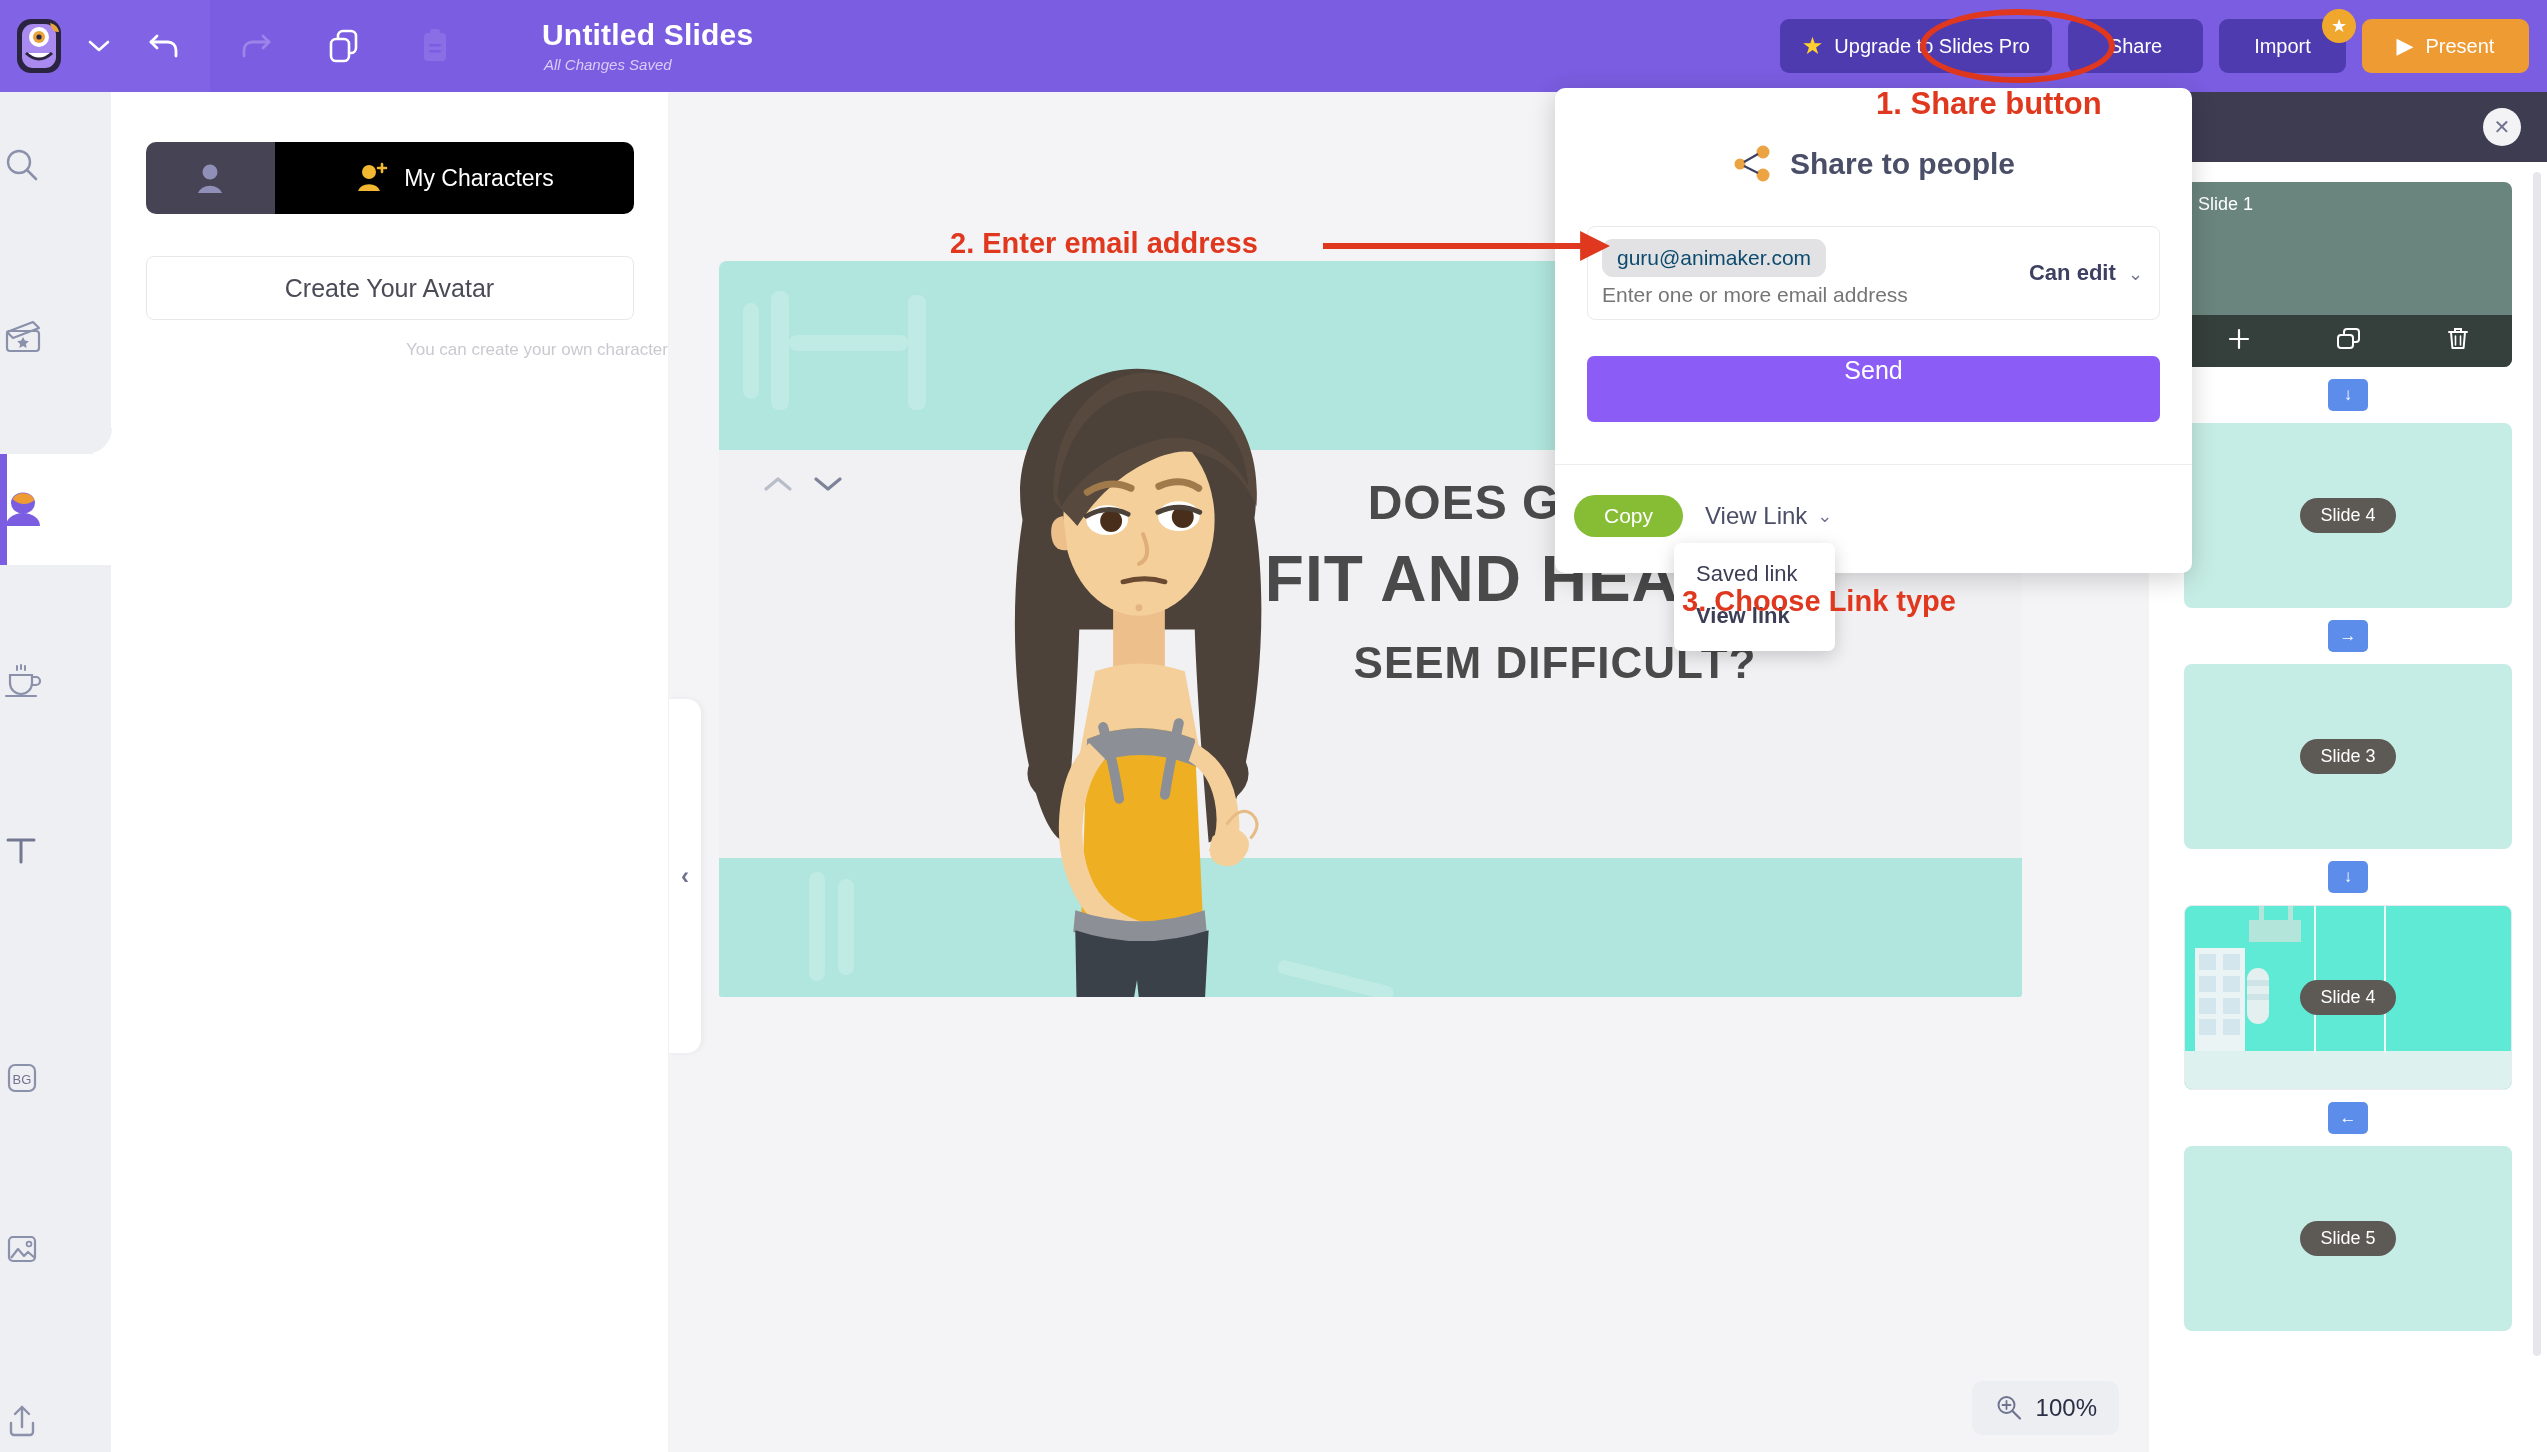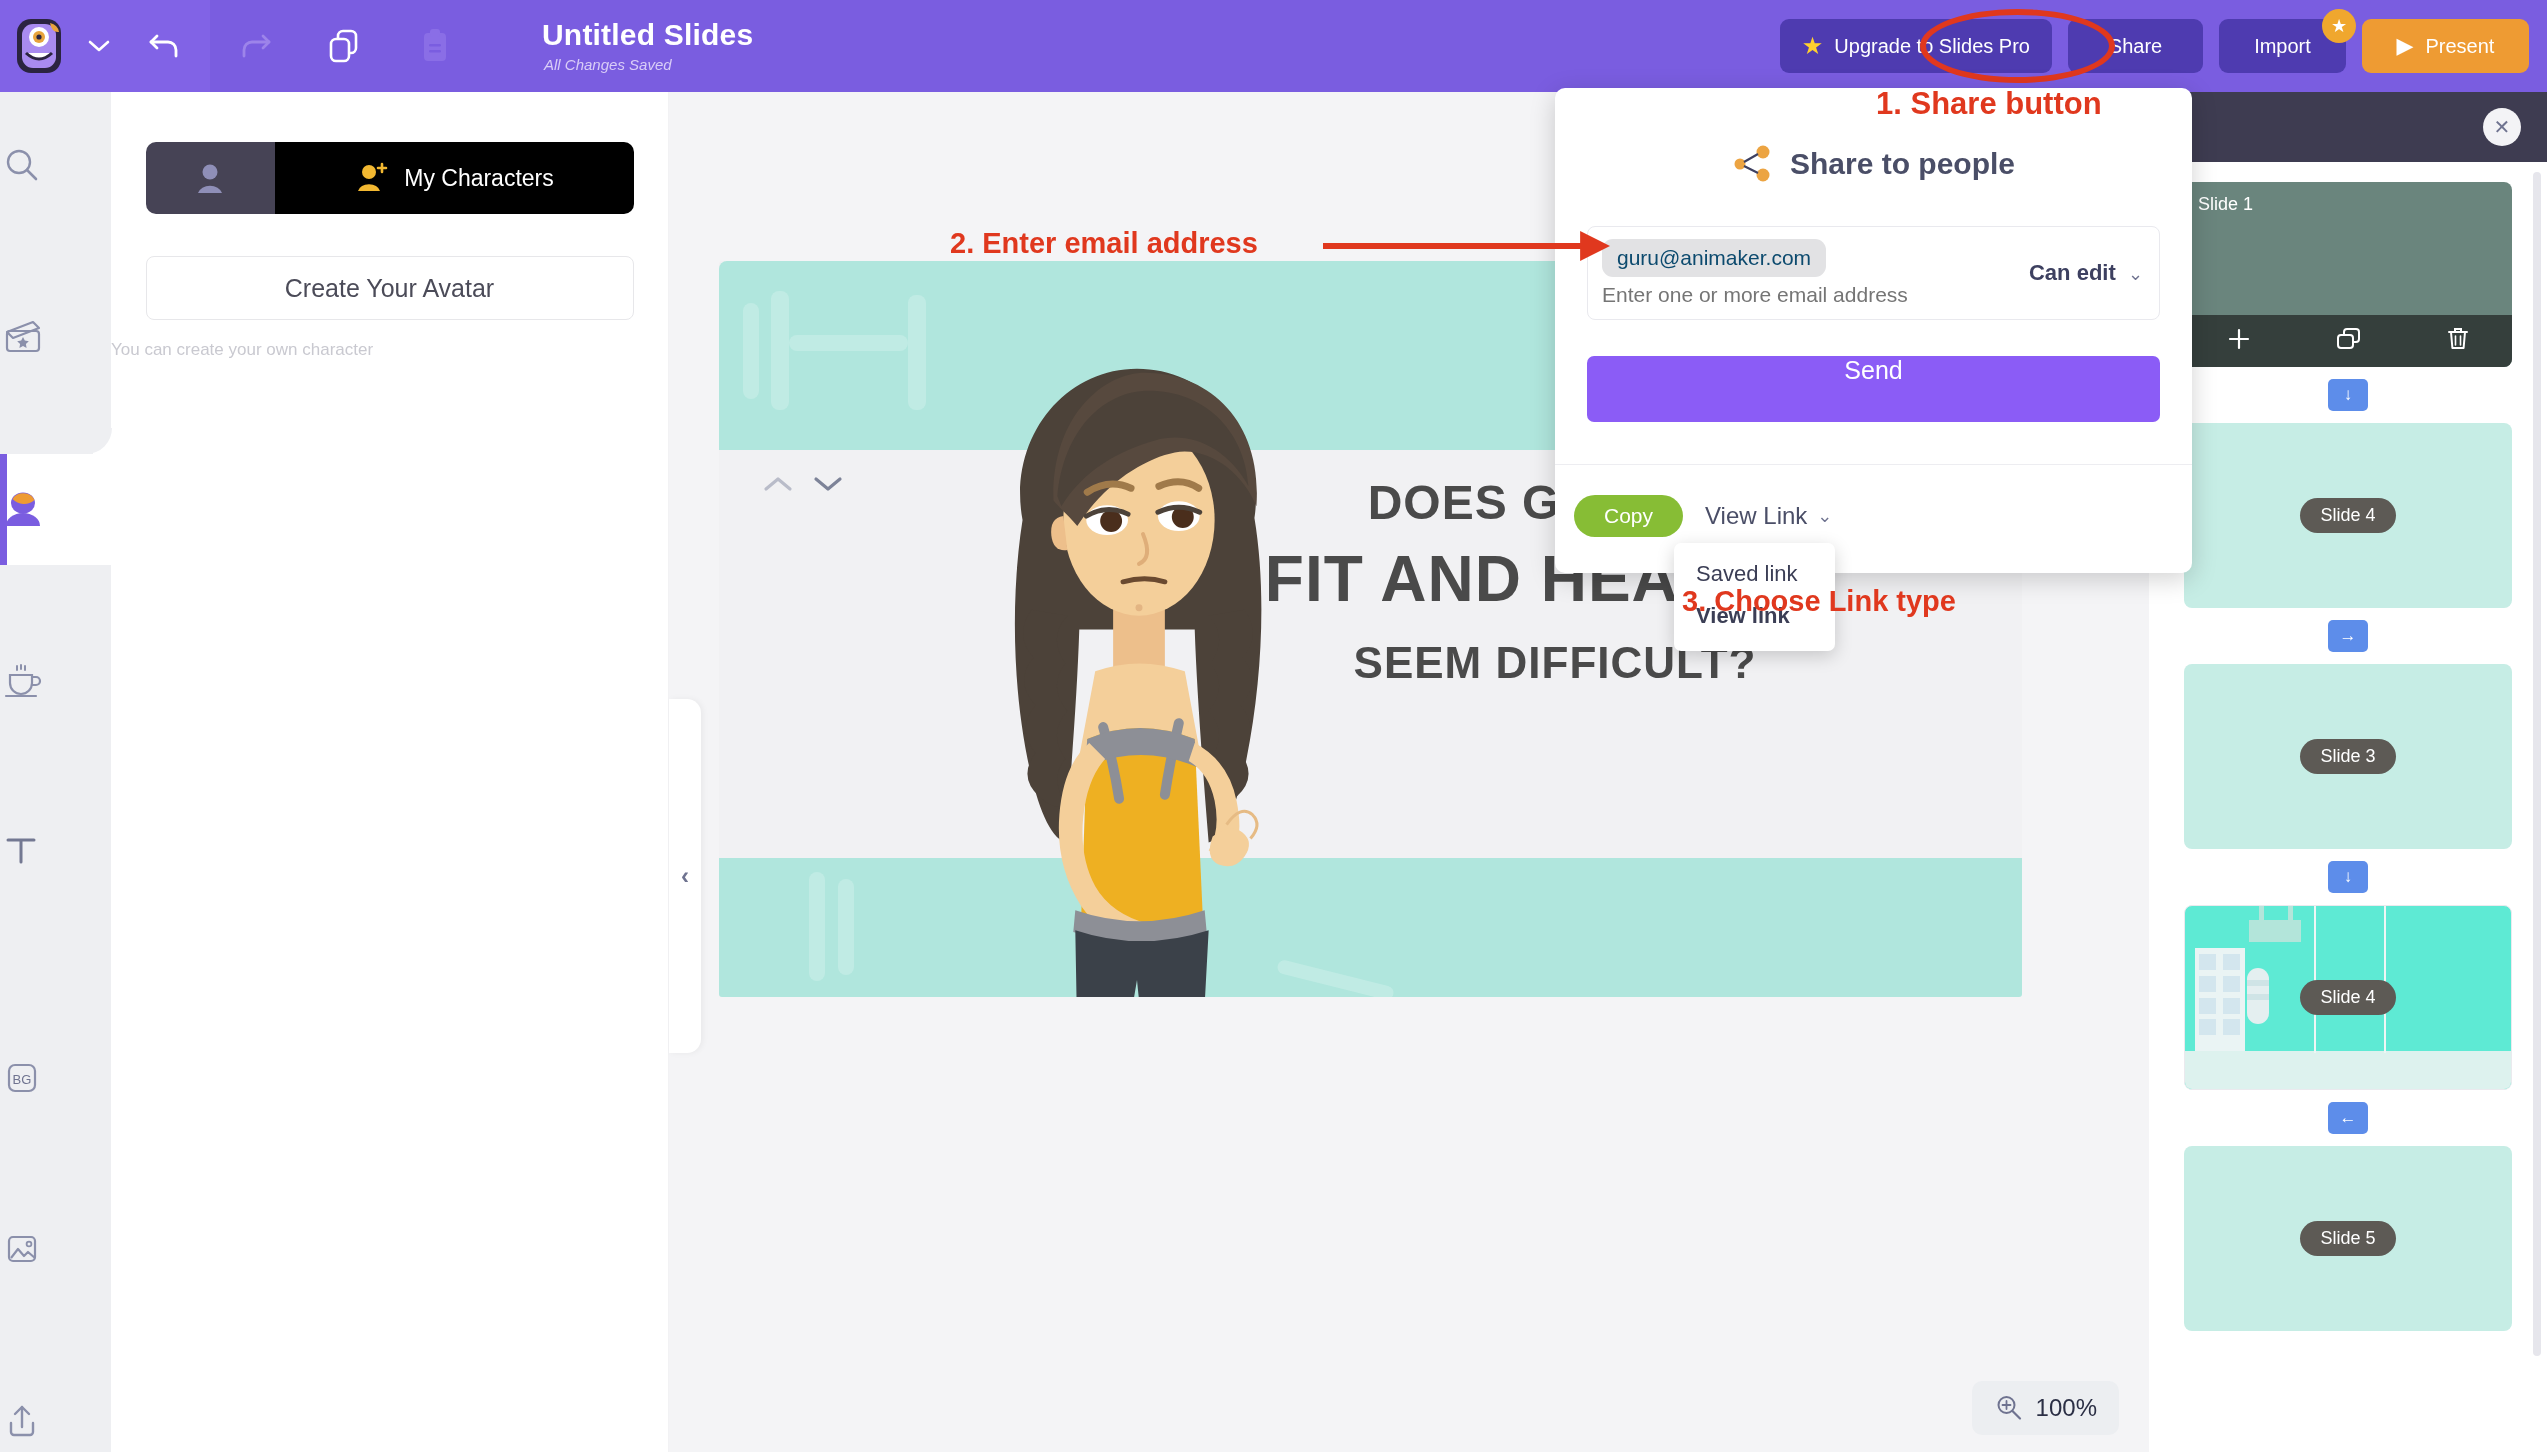--- a/index.html
+++ b/index.html
@@ -89,21 +89,21 @@
   }
   .seg-right {
     flex: 1; background: #000000; display: flex; align-items: center; justify-content: center;
     color: #fff; font-size: 23px; cursor: pointer; gap: 14px;
   }
   .btn-outline {
     margin: 42px auto 0; width: 488px; height: 64px; border: 1.5px solid #e7e7ea;
     border-radius: 8px; background: #fff; display: flex; align-items: center; justify-content: center;
     font-size: 25px; color: #4b4b58; cursor: pointer;
   }
-  .hint { margin-top: 20px; text-align: left; font-size: 17px; color: #c9c9d0; }
+  .hint { margin-top: 20px; text-align: right; font-size: 17px; color: #c9c9d0; }
 
   
   .canvas-area {
     position: absolute; left: 669px; top: 92px; right: 0; bottom: 0;
     background: #f4f4f6; z-index: 10;
   }
   .panel-collapse {
     position: absolute; left: 0px; top: 607px; width: 32px; height: 354px;
     background: #ffffff; border-radius: 0 14px 14px 0;
     display: flex; align-items: center; justify-content: center;

